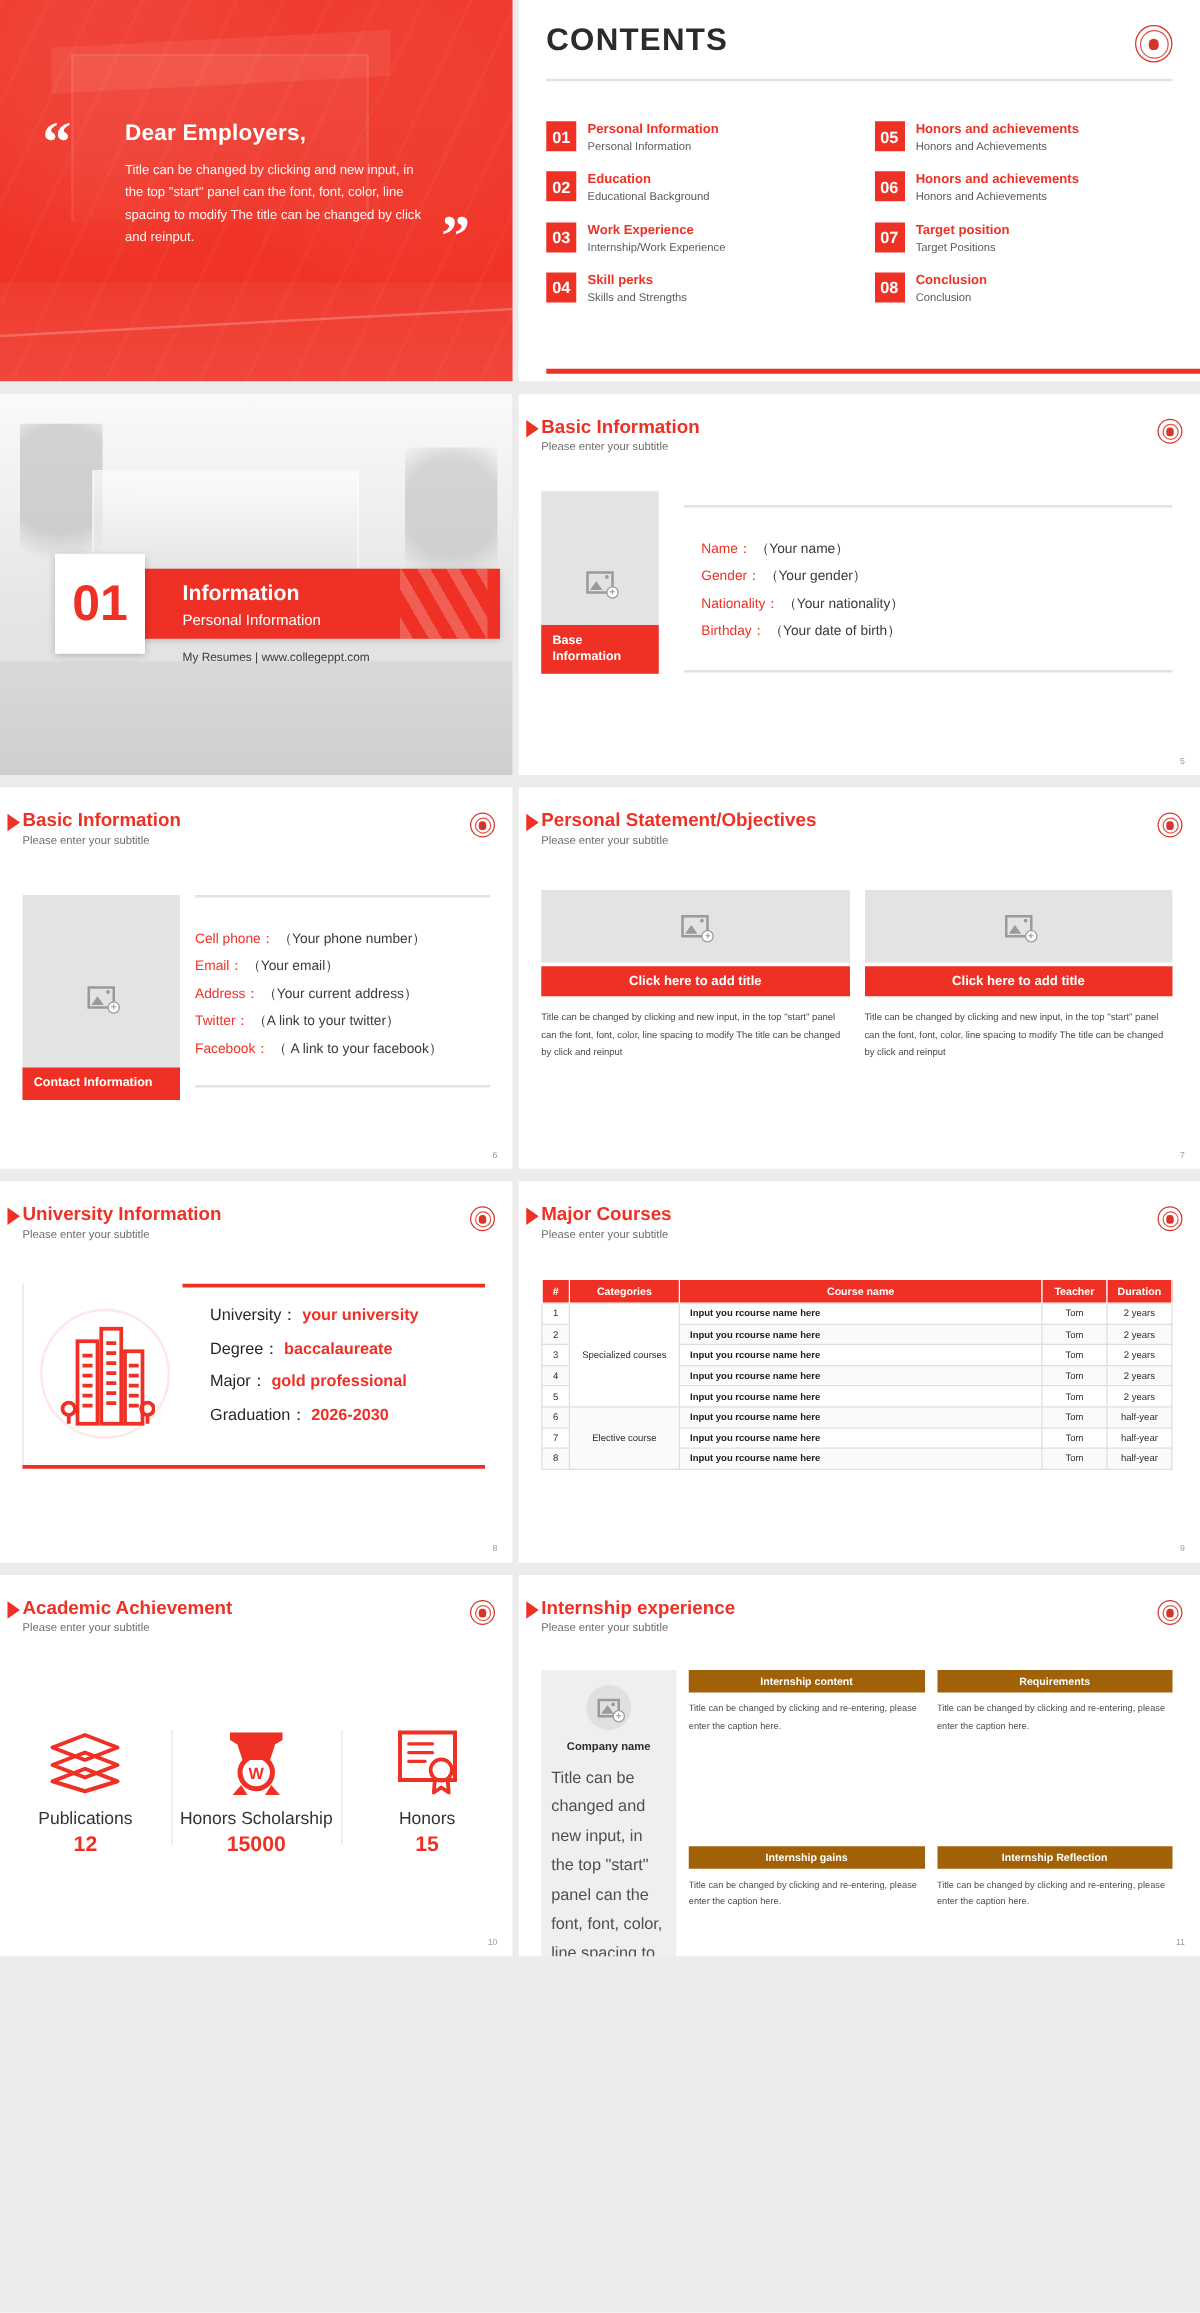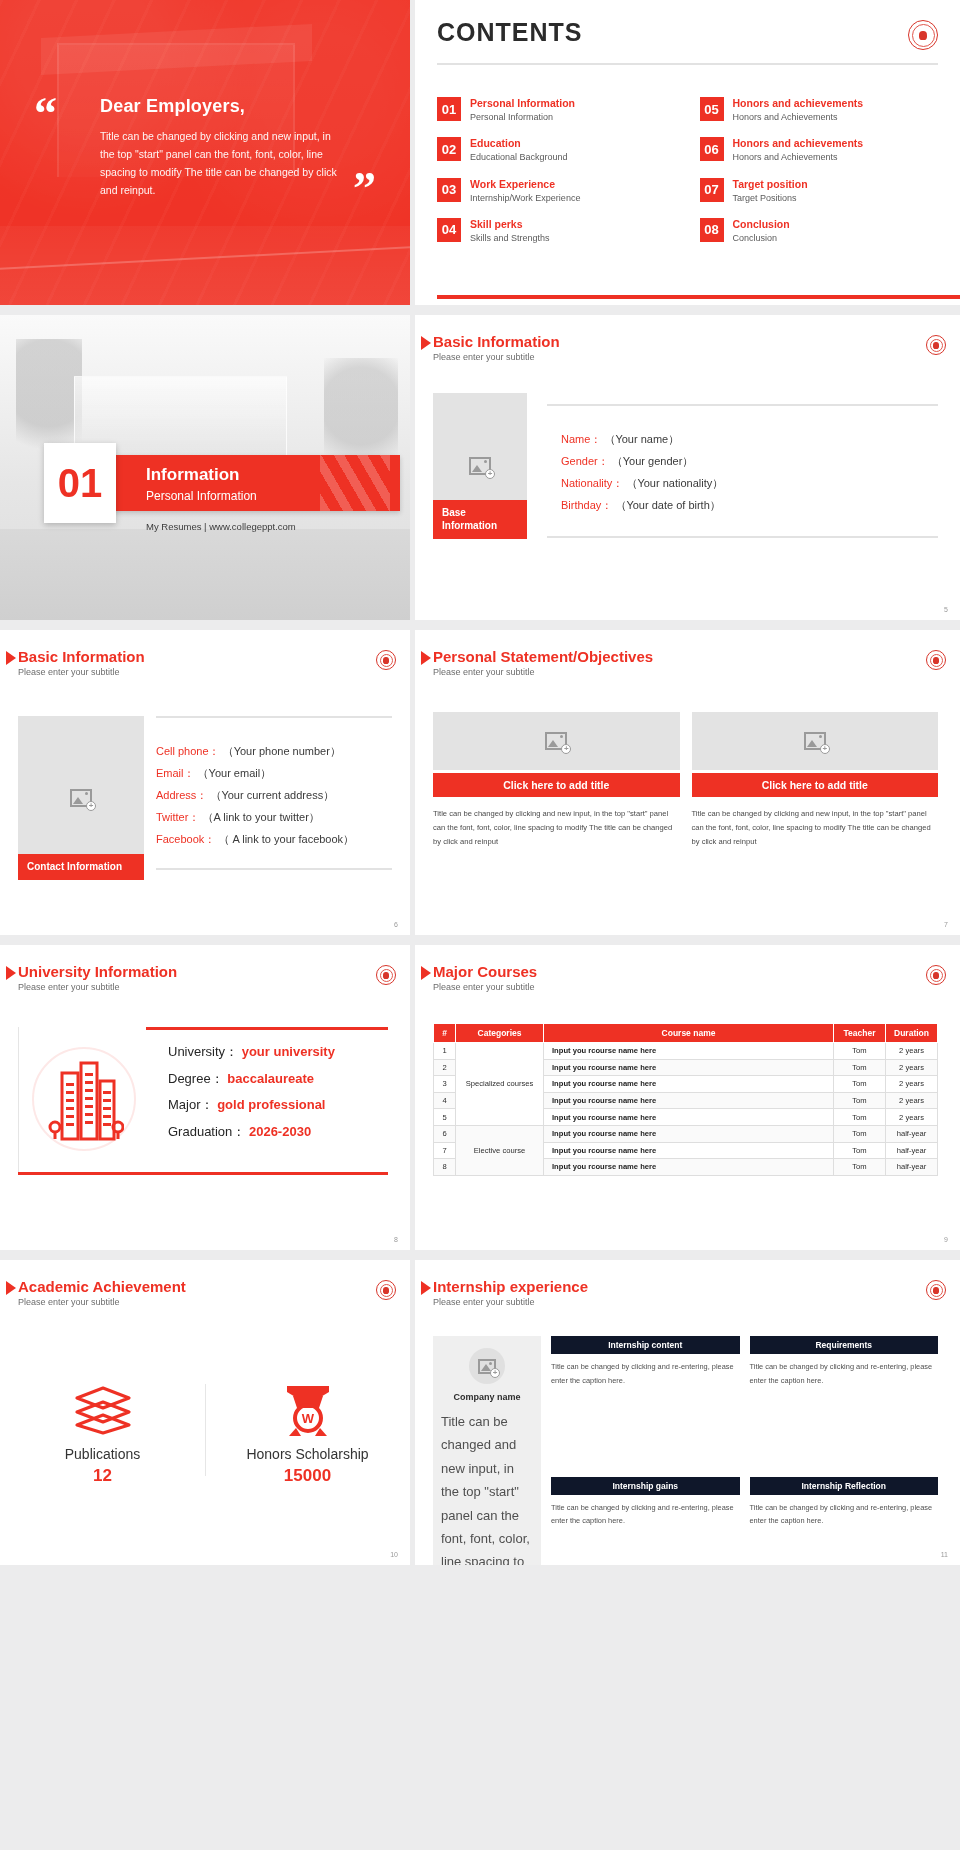--- a/index.html
+++ b/index.html
@@ -246,21 +246,21 @@
   .intern{ position:absolute; left:18px; top:76px; right:22px; display:flex; gap:10px; }
   .intern-left{ width:108px; background:#efefef; padding:10px 8px; }
   .intern-avatar{
     width:36px; height:36px; border-radius:50%; background:#e0e0e0; margin:2px auto 8px auto;
     display:flex; align-items:center; justify-content:center;
   }
   .intern-co{ font-size:9px; font-weight:700; text-align:center; color:#2d2d2d; }
   .intern-desc{ font-size:13px; color:#4f4f4f; line-height:1.8; margin-top:8px; }
   .intern-right{ flex:1; display:grid; grid-template-columns:1fr 1fr; gap:10px 10px; }
   .ibox-h{
-    background:#0f172a; color:#fff; font-size:8.5px; font-weight:700; text-align:center; padding:4px 0;
+    background:#a16207; color:#fff; font-size:8.5px; font-weight:700; text-align:center; padding:4px 0;
   }
   .ibox-b{ font-size:7.4px; color:#4f4f4f; line-height:1.85; margin-top:6px; }
 </style>
 </head>
 <body>
 
 <div class="grid">
 
   <div class="slide left cover">
     <div class="photo"></div>
@@ -632,20 +632,36 @@
             <path d="M14 14 H44 L40 26 H18 Z" fill="#ee3124"></path>
             <circle cx="29" cy="36" r="13" fill="none" stroke="#ee3124" stroke-width="4"></circle>
             <text x="29" y="41" font-size="13" font-weight="700" fill="#ee3124" text-anchor="middle" font-family="Liberation Sans, sans-serif">W</text>
             <path d="M17 46 L10 54 H22 Z" fill="#ee3124"></path>
             <path d="M41 46 L48 54 H36 Z" fill="#ee3124"></path>
           </svg>
         </div>
         <div class="ach-lbl">Honors Scholarship</div>
         <div class="ach-val">15000</div>
       </div>
+      <div class="ach-col">
+        <div class="ach-ico">
+          <svg width="52" height="54" viewBox="0 0 52 54">
+            <rect x="4" y="4" width="44" height="38" fill="none" stroke="#ee3124" stroke-width="3.2"></rect>
+            <g stroke="#ee3124" stroke-width="2.6" stroke-linecap="round">
+              <path d="M11 13 H30"></path>
+                <path d="M11 20 H30"></path>
+                <path d="M11 27 H24"></path>
+            </g>
+            <circle cx="37" cy="34" r="8.5" fill="none" stroke="#ee3124" stroke-width="3"></circle>
+            <path d="M32 41 L31 52 L37 48 L43 52 L42 41" fill="none" stroke="#ee3124" stroke-width="3" stroke-linejoin="round"></path>
+          </svg>
+        </div>
+        <div class="ach-lbl">Honors</div>
+        <div class="ach-val">15</div>
+      </div>
     </div>
     <div class="pgnum">10</div>
   </div>
 
   <div class="slide right">
     <div class="hdr">
       <span class="arw"></span>
       <div class="hdr-t">Internship experience</div>
       <div class="hdr-s">Please enter your subtitle</div>
     </div>

